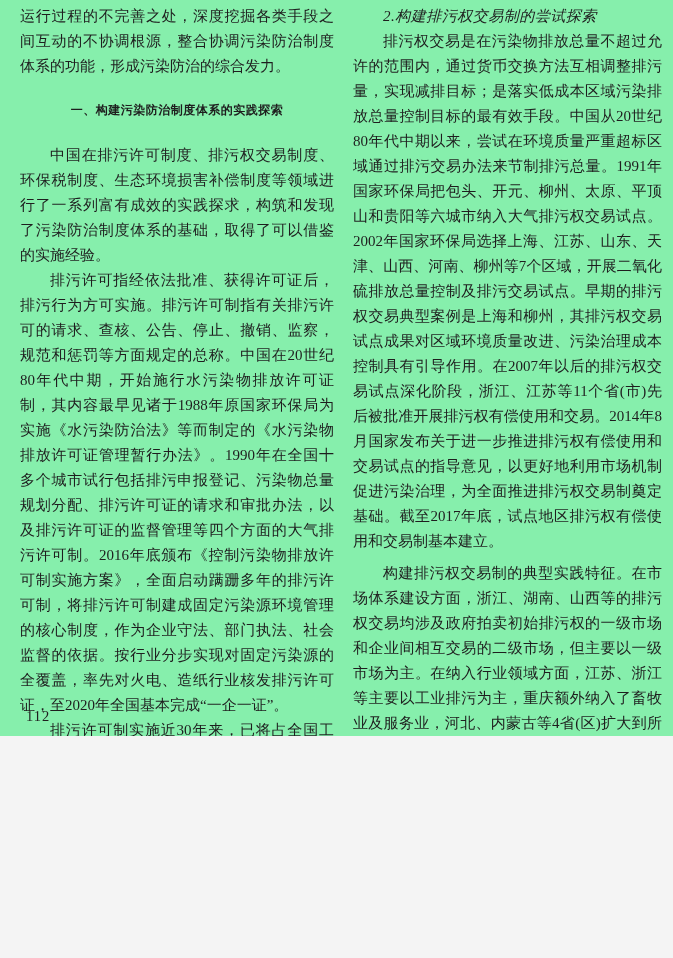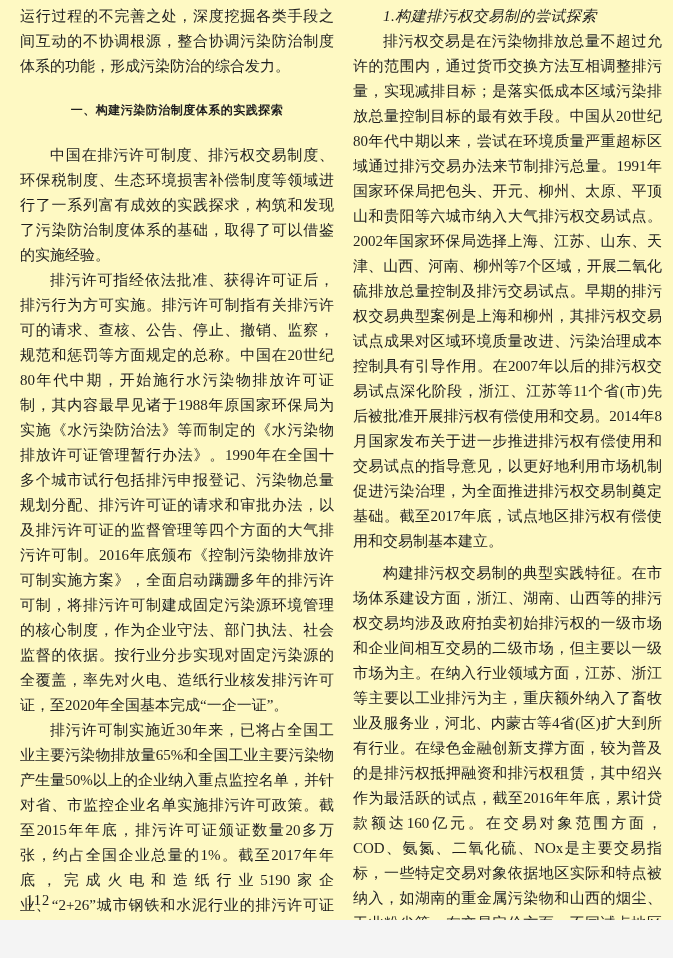--- a/index.html
+++ b/index.html
@@ -3,23 +3,23 @@
 <meta charset="utf-8">
 <style>
   html, body {
     margin: 0;
     padding: 0;
     background: #f4f4f4;
   }
   .page {
     position: relative;
     width: 673px;
-    height: 920px;
+    height: 736px;
     margin: 0 auto;
-    background: #fef9c3;
+    background: #86efac;
     color: #1e1e1e;
     font-family: "Liberation Serif", "DejaVu Serif", serif;
     font-size: 15px;
     line-height: 25px;
     overflow: hidden;
   }
   .columns {
     display: flex;
     gap: 19px;
     padding: 4px 11px 0 20px;
@@ -72,21 +72,21 @@
 
       <p class="para">中国在排污许可制度、排污权交易制度、环保税制度、生态环境损害补偿制度等领域进行了一系列富有成效的实践探求，构筑和发现了污染防治制度体系的基础，取得了可以借鉴的实施经验。</p>
 
 
       <p class="para">排污许可指经依法批准、获得许可证后，排污行为方可实施。排污许可制指有关排污许可的请求、查核、公告、停止、撤销、监察，规范和惩罚等方面规定的总称。中国在20世纪80年代中期，开始施行水污染物排放许可证制，其内容最早见诸于1988年原国家环保局为实施《水污染防治法》等而制定的《水污染物排放许可证管理暂行办法》。1990年在全国十多个城市试行包括排污申报登记、污染物总量规划分配、排污许可证的请求和审批办法，以及排污许可证的监督管理等四个方面的大气排污许可制。2016年底颁布《控制污染物排放许可制实施方案》，全面启动蹒跚多年的排污许可制，将排污许可制建成固定污染源环境管理的核心制度，作为企业守法、部门执法、社会监督的依据。按行业分步实现对固定污染源的全覆盖，率先对火电、造纸行业核发排污许可证，至2020年全国基本完成“一企一证”。</p>
 
       <p class="para"><span>排污许可制实施近30年来，已将占全国工业主要污染物排放量65%和全国工业主要污染物产生量50%以上的企业纳入重点监控名单，并针对省、市监控企业名单实施排污许可政策。截至2015年年底，排污许可证颁证数量20多万张，约占全国企业总量的1%。截至2017年年底，完成火电和造纸行业5190家企业、“2+26”城市钢铁和水泥行业的排污许可证核发。推进排污许可制与审批环评相配合。近几年全国年均审批环评文件40万份左右，其中，报告书5%，报告表45%，其余50%为登记表。加大对无证排污的监察监管。各级环保部门共检查企业177万家，查处各类违法企业19.1万家，责令关停取缔企业2万家、停产企业3.4万家、限期整改企业8.9万家</span></p>
     </div>
 
     <div class="col col-right">
-      <p class="subheading">1.构建排污权交易制的尝试探索</p>
+      <p class="subheading">2.构建排污权交易制的尝试探索</p>
 
       <p class="para">排污权交易是在污染物排放总量不超过允许的范围内，通过货币交换方法互相调整排污量，实现减排目标；是落实低成本区域污染排放总量控制目标的最有效手段。中国从20世纪80年代中期以来，尝试在环境质量严重超标区域通过排污交易办法来节制排污总量。1991年国家环保局把包头、开元、柳州、太原、平顶山和贵阳等六城市纳入大气排污权交易试点。2002年国家环保局选择上海、江苏、山东、天津、山西、河南、柳州等7个区域，开展二氧化硫排放总量控制及排污交易试点。早期的排污权交易典型案例是上海和柳州，其排污权交易试点成果对区域环境质量改进、污染治理成本控制具有引导作用。在2007年以后的排污权交易试点深化阶段，浙江、江苏等11个省(市)先后被批准开展排污权有偿使用和交易。2014年8月国家发布关于进一步推进排污权有偿使用和交易试点的指导意见，以更好地利用市场机制促进污染治理，为全面推进排污权交易制奠定基础。截至2017年底，试点地区排污权有偿使用和交易制基本建立。</p>
 
       <p class="para gap-before">构建排污权交易制的典型实践特征。在市场体系建设方面，浙江、湖南、山西等的排污权交易均涉及政府拍卖初始排污权的一级市场和企业间相互交易的二级市场，但主要以一级市场为主。在纳入行业领域方面，江苏、浙江等主要以工业排污为主，重庆额外纳入了畜牧业及服务业，河北、内蒙古等4省(区)扩大到所有行业。在绿色金融创新支撑方面，较为普及的是排污权抵押融资和排污权租赁，其中绍兴作为最活跃的试点，截至2016年年底，累计贷款额达160亿元。在交易对象范围方面，COD、氨氮、二氧化硫、NOx是主要交易指标，一些特定交易对象依据地区实际和特点被纳入，如湖南的重金属污染物和山西的烟尘、工业粉尘等。在交易定价方面，不同试点地区对同一种污染物的有偿使用价格并不相同，如江苏的COD、氨氮、二氧化硫和NOx交易价，均高于内蒙古、重庆和湖南；同一地区下辖的不同地市的交易价格也不同。</p>
 
     </div>
 
   </div>
 
   <div class="page-number">112</div>

